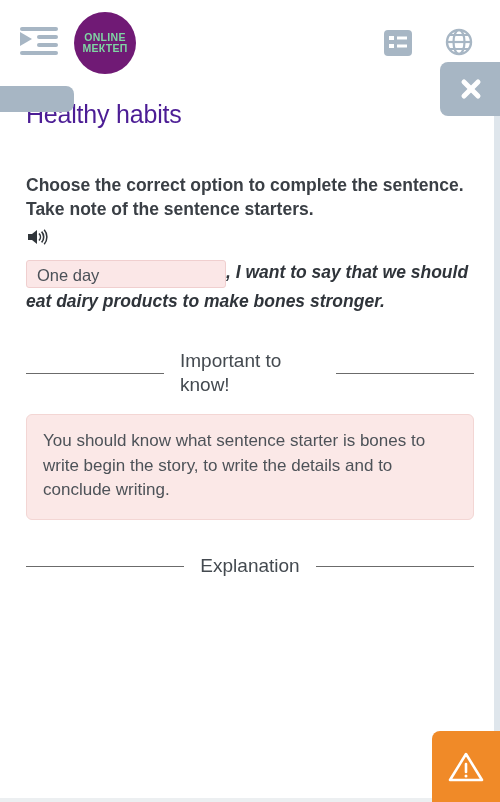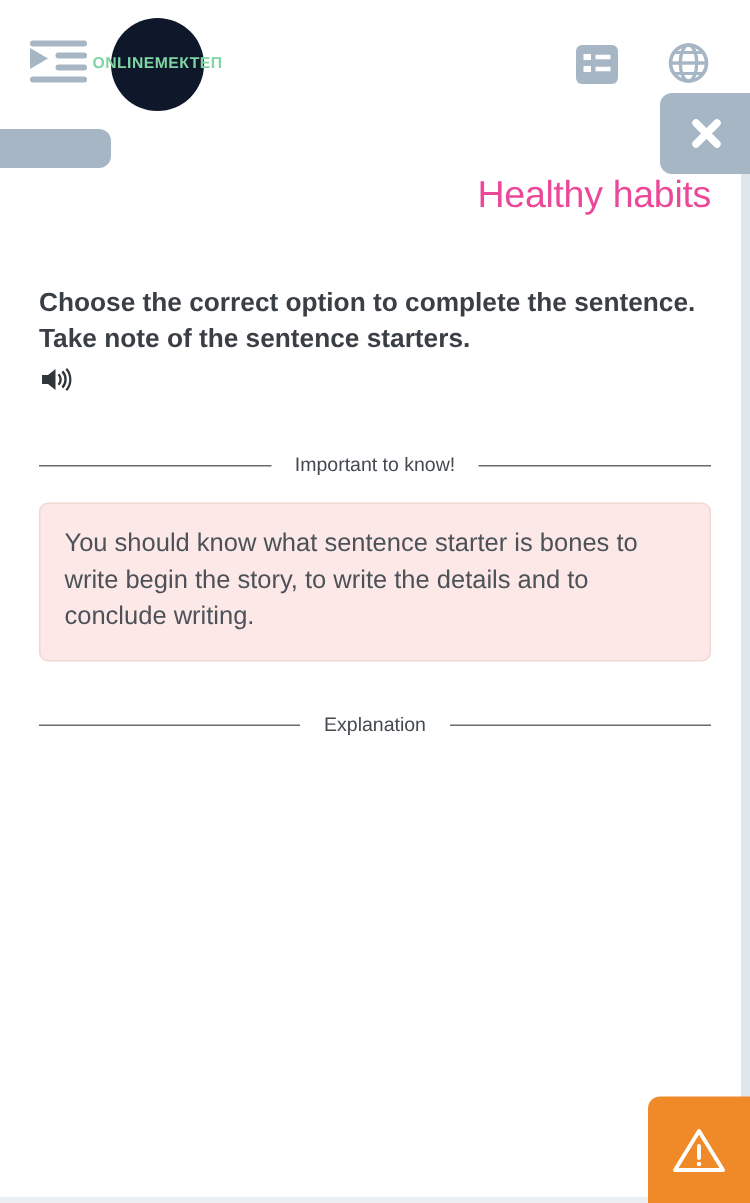--- a/index.html
+++ b/index.html
@@ -61,23 +61,23 @@
     border-bottom: 7px solid transparent;
   }
 
   .logo {
     position: absolute;
     left: 74px;
     top: 12px;
     width: 62px;
     height: 62px;
     border-radius: 50%;
-    background: #0f172a;
+    background: #701a75;
     display: flex;
-    flex-direction: row;
+    flex-direction: column;
     align-items: center;
     justify-content: center;
     line-height: 1.05;
   }
   .logo .l1, .logo .l2 {
     color: #7fd5a3;
     font-size: 10.5px;
     font-weight: 700;
     letter-spacing: 0.3px;
   }
@@ -119,25 +119,24 @@
   .content {
     position: absolute;
     top: 82px; left: 0;
     width: 500px;
     padding: 0 26px 0 26px;
     box-sizing: border-box;
   }
 
   .page-title {
     font-size: 25px;
-    color: #ec4899;
+    color: #4c1d95;
     font-weight: 400;
-    margin: 34px 0 0 0;
+    margin: 18px 0 0 0;
     letter-spacing: -0.2px;
-    text-align: right;
   }
 
   .question {
     font-size: 17.5px;
     font-weight: 700;
     color: #3a3f45;
     line-height: 1.38;
     margin-top: 44px;
     max-width: 448px;
   }
@@ -179,21 +178,21 @@
     align-items: center;
     margin-top: 34px;
     gap: 16px;
   }
   .divider .rule {
     flex: 1;
     height: 1px;
     background: #6b6b6b;
   }
   .divider .dtitle {
-    font-size: 13px;
+    font-size: 19px;
     color: #444a50;
     text-align: left;
     max-width: 140px;
     line-height: 1.3;
     font-weight: 400;
   }
 
   .info-box {
     margin-top: 16px;
     background: #fbe8e7;
@@ -299,20 +298,23 @@
       <span class="audio-icon">
         <svg width="22" height="20" viewBox="0 0 22 20" aria-hidden="true">
           <path d="M2 7 h4 L11 3 v14 L6 13 H2 Z" fill="#31363b"></path>
           <path d="M13 6.5 a5 5 0 0 1 0 7" fill="none" stroke="#31363b" stroke-width="1.6"></path>
           <path d="M15.6 4.6 a8 8 0 0 1 0 10.8" fill="none" stroke="#31363b" stroke-width="1.6"></path>
           <path d="M18.2 2.8 a11 11 0 0 1 0 14.4" fill="none" stroke="#31363b" stroke-width="1.5"></path>
         </svg>
       </span>
     </div>
 
+    <div class="answer-line">
+      <span class="blank-select">One day</span><span class="sentence-rest">, I want to say that we should eat dairy products to make bones stronger.</span>
+    </div>
 
     <div class="divider">
       <div class="rule"></div>
       <div class="dtitle">Important to know!</div>
       <div class="rule"></div>
     </div>
     <div class="info-box">You should know what sentence starter is bones to write begin the story, to write the details and to conclude writing.</div>
 
     <div class="divider">
       <div class="rule"></div>

